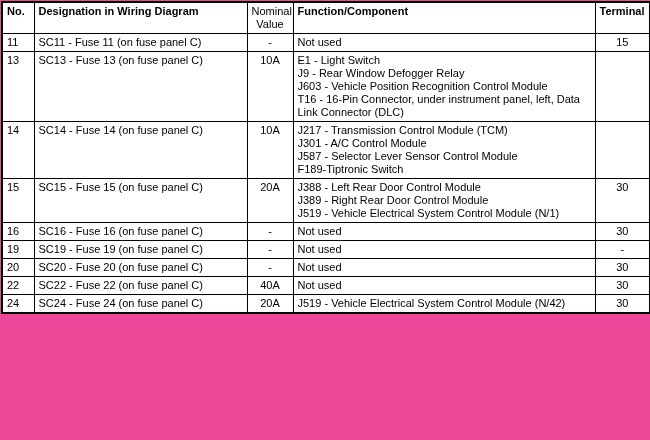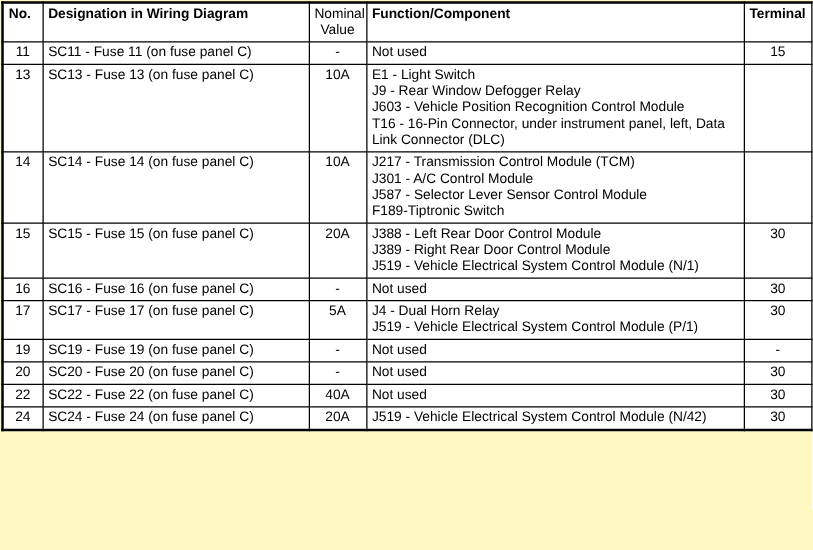--- a/index.html
+++ b/index.html
@@ -10,21 +10,21 @@
     height: 440px;
     overflow: hidden;
     font-family: "Liberation Sans", sans-serif;
     color: #000000;
   }
   .page {
     box-sizing: border-box;
     width: 650px;
     height: 440px;
     padding: 1px;
-    background: #fef9c3;
+    background: #ec4899;
   }
   table.fuse-table {
     border-collapse: collapse;
     width: 648px;
     table-layout: fixed;
     background: #ffffff;
   }
   table.fuse-table th,
   table.fuse-table td {
     border: 1px solid #000000;
@@ -45,21 +45,21 @@
     font-size: 9px;
     line-height: 10px;
     font-weight: normal;
     text-align: center;
   }
   col.c-no  { width: 32px; }
   col.c-des { width: 213px; }
   col.c-val { width: 46px; }
   col.c-fun { width: 302px; }
   col.c-ter { width: 55px; }
-  td.c-no  { text-align: center; }
+  td.c-no  { text-align: left; }
   td.c-val { text-align: center; }
   td.c-ter { text-align: center; }
   td.c-fun { white-space: pre-line; }
 </style>
 </head>
 <body>
 
 <div class="page">
   <table class="fuse-table">
     <colgroup>
@@ -121,28 +121,20 @@
   </tr>
 
   <tr>
     <td class="c-no">16</td>
     <td class="c-des">SC16 - Fuse 16 (on fuse panel C)</td>
     <td class="c-val">-</td>
     <td class="c-fun">Not used</td>
     <td class="c-ter">30</td>
   </tr>
 
-  <tr>
-    <td class="c-no">17</td>
-    <td class="c-des">SC17 - Fuse 17 (on fuse panel C)</td>
-    <td class="c-val">5A</td>
-    <td class="c-fun">J4 - Dual Horn Relay
-J519 - Vehicle Electrical System Control Module (P/1)</td>
-    <td class="c-ter">30</td>
-  </tr>
 
 
   <tr>
     <td class="c-no">19</td>
     <td class="c-des">SC19 - Fuse 19 (on fuse panel C)</td>
     <td class="c-val">-</td>
     <td class="c-fun">Not used</td>
     <td class="c-ter">-</td>
   </tr>
 

